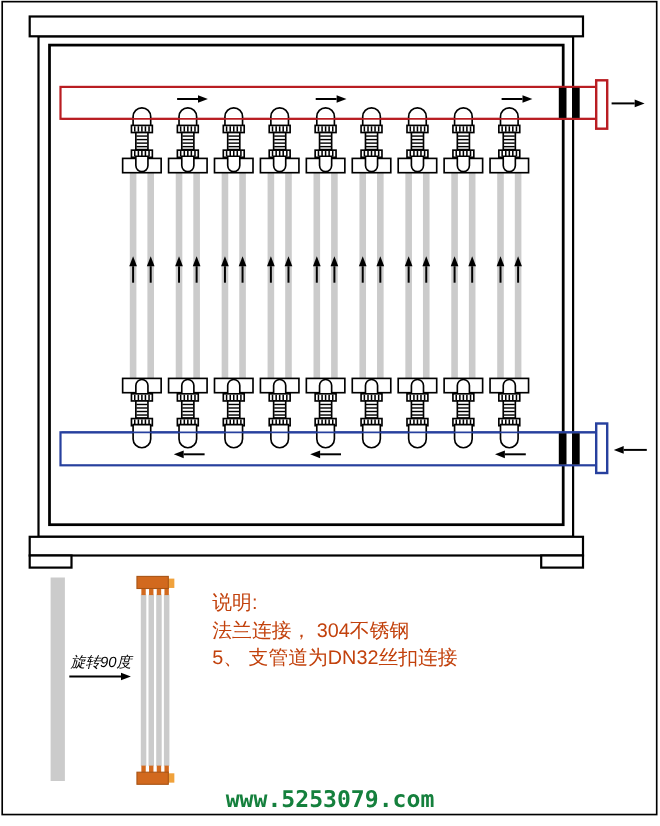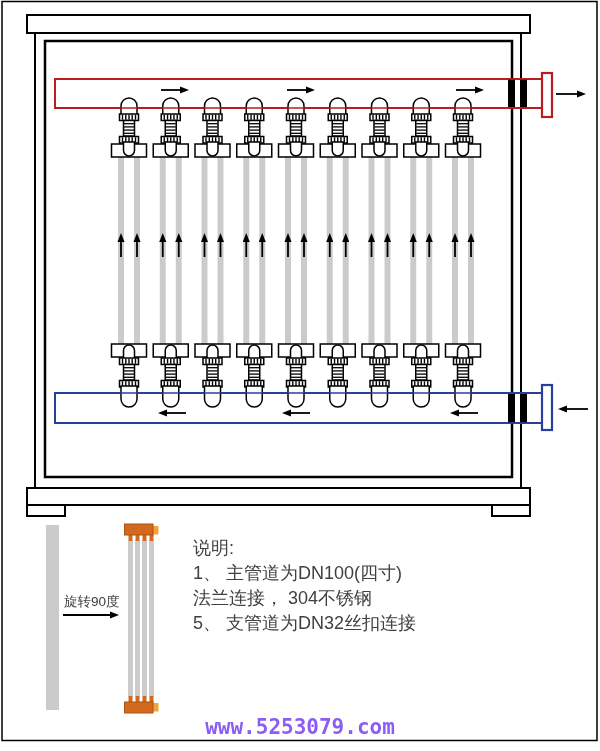--- a/index.html
+++ b/index.html
@@ -3,30 +3,30 @@
 <meta charset="utf-8">
 <style>
   html,body{margin:0;padding:0;background:#ffffff;}
   .page{
     position:relative; width:600px; height:751px; background:#ffffff;
     font-family:"Liberation Sans", sans-serif; overflow:hidden;
   }
   svg{position:absolute; left:0; top:0;}
   .rotate-label{
     position:absolute; left:64px; top:593px;
-    font-size:13.5px; color:#404040; white-space:nowrap;
+    font-size:13.5px; color:#000000; white-space:nowrap;font-style:italic;
   }
   .notes{
     position:absolute; left:193px; top:536px;
-    font-size:18px; line-height:25px; color:#404040; white-space:nowrap;
+    font-size:18px; line-height:25px; color:#c2410c; white-space:nowrap;
   }
   .watermark{
     position:absolute; left:193px; top:715px; width:214px;
     text-align:center; font-family:"DejaVu Sans Mono", monospace;
-    font-weight:bold; font-size:21px; letter-spacing:0; color:#8b5cf6;
+    font-weight:bold; font-size:21px; letter-spacing:0; color:#15803d;
   }
 </style>
 </head>
 <body>
 
 <div class="page">
 
   <svg width="600" height="751" viewBox="0 0 600 751">
       <rect x="2" y="1.5" width="595" height="739" fill="none" stroke="#000000" stroke-width="1.5"></rect>
       <g>
@@ -609,19 +609,18 @@
         <rect x="124.5" y="524" width="28.5" height="11" fill="#d2691e" stroke="#a85415" stroke-width="1"></rect>
         <rect x="152.5" y="703" width="6" height="8.5" fill="#f0a23c"></rect>
         <rect x="124.5" y="702" width="28.5" height="11" fill="#d2691e" stroke="#a85415" stroke-width="1"></rect>
       </g>
     </svg>
 
   <div class="rotate-label">旋转90度</div>
 
   <div class="notes">
     <div>说明:</div>
-    <div>1、 主管道为DN100(四寸)</div>
     <div>法兰连接， 304不锈钢</div>
     <div>5、 支管道为DN32丝扣连接</div>
   </div>
 
   <div class="watermark">www.5253079.com</div>
 </div>
 
 </body></html>

